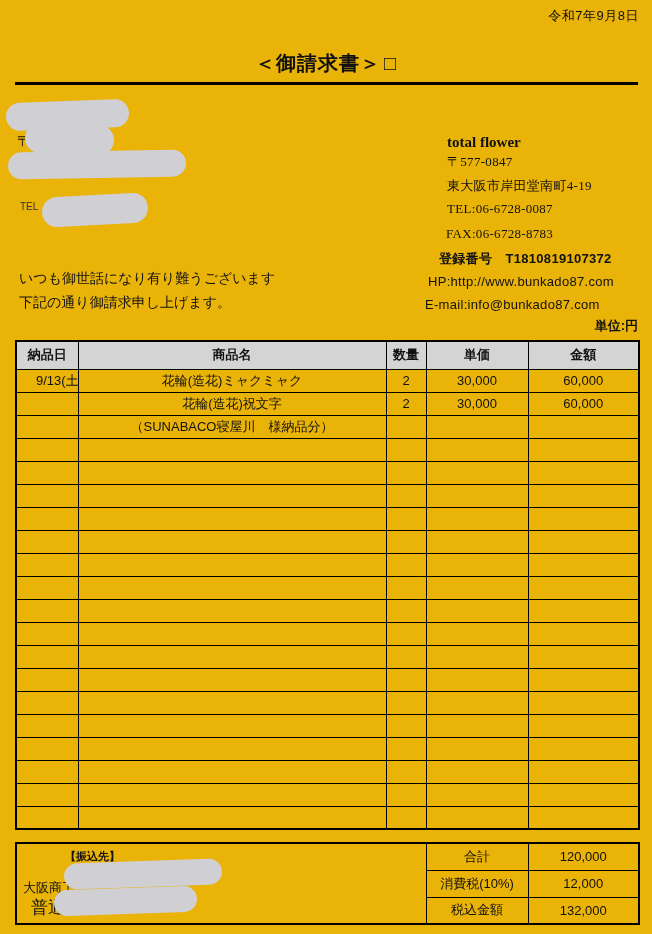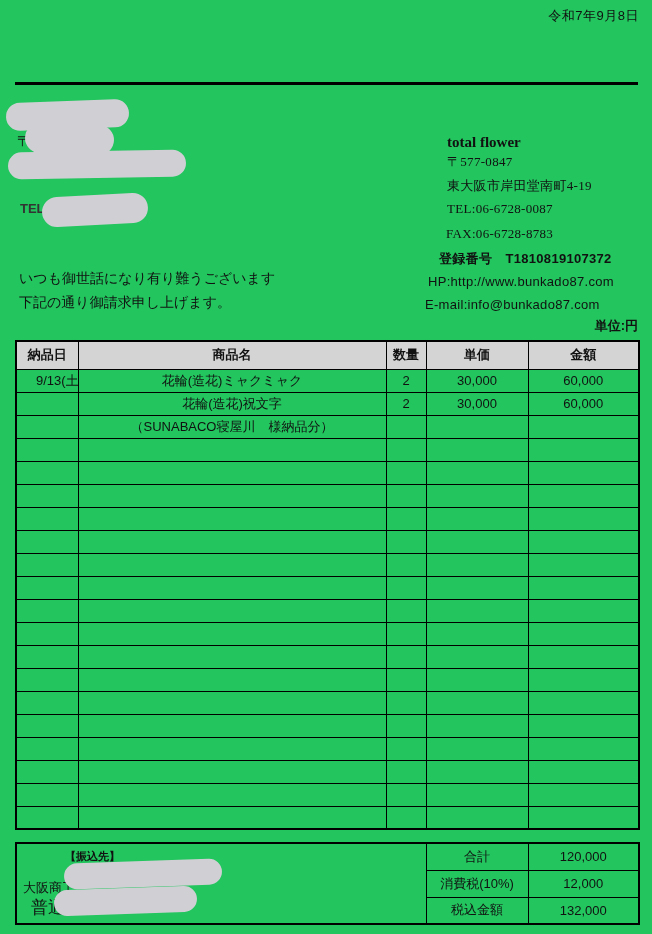--- a/index.html
+++ b/index.html
@@ -1,30 +1,30 @@
 <!DOCTYPE html>
 <html><head>
 <meta charset="utf-8">
 <style>
   * { margin:0; padding:0; box-sizing:border-box; }
   body { background:#ffffff; }
   .page {
-    position:relative; width:652px; height:934px; background:#22c55e;
+    position:relative; width:652px; height:934px; background:#eab308;
     font-family:"Liberation Sans","DejaVu Sans",sans-serif; color:#111;
     overflow:hidden;
   }
   .abs { position:absolute; }
   .date { top:7px; right:13px; font-size:13px; letter-spacing:0.5px; }
   .title-wrap { top:50px; left:0; width:100%; text-align:center; font-size:20px; font-weight:bold; letter-spacing:1px; }
   .title-mark { display:inline-block; margin-left:3px; font-weight:bold; }
   .rule { top:82px; left:15px; width:623px; height:3px; background:#000; }
 
   
   .postal-mark { top:133px; left:17px; font-size:14px; }
-  .tel-label { top:201px; left:20px; font-size:13px; color:#333;font-weight:bold; }
+  .tel-label { top:201px; left:20px; font-size:10px; color:#333; }
   .greet1 { top:270px; left:19px; font-size:14px; }
   .greet2 { top:294px; left:19px; font-size:14px; }
 
   .blob { position:absolute; background:#d0d0d4; border-radius:15px; }
   .b1 { left:6px;  top:101px; width:123px; height:28px; transform:rotate(-2deg); }
   .b2 { left:25px; top:124px; width:89px;  height:30px; transform:rotate(2deg); }
   .b3 { left:8px;  top:151px; width:178px; height:27px; transform:rotate(-1deg); }
   .b4 { left:42px; top:195px; width:106px; height:30px; transform:rotate(-3deg); border-radius:16px; }
   .b5 { left:64px; top:861px; width:158px; height:26px; transform:rotate(-2deg); }
   .b6 { left:54px; top:888px; width:143px; height:26px; transform:rotate(-2deg); }
@@ -63,20 +63,21 @@
   .bank-line { position:absolute; left:6px; top:35px; font-size:13px; }
   .account-line { position:absolute; left:14px; top:52px; font-size:17px; }
 </style>
 </head>
 <body>
 
 <div class="page">
 
   <div class="abs date">令和7年9月8日</div>
 
+  <div class="abs title-wrap"><span>＜御請求書＞</span><span class="title-mark">□</span></div>
 
   <div class="abs rule"></div>
 
   <div class="abs postal-mark">〒</div>
   <div class="abs tel-label">TEL</div>
   <div class="blob b1"></div>
   <div class="blob b2"></div>
   <div class="blob b3"></div>
   <div class="blob b4"></div>
   <div class="abs greet2">下記の通り御請求申し上げます。</div>

